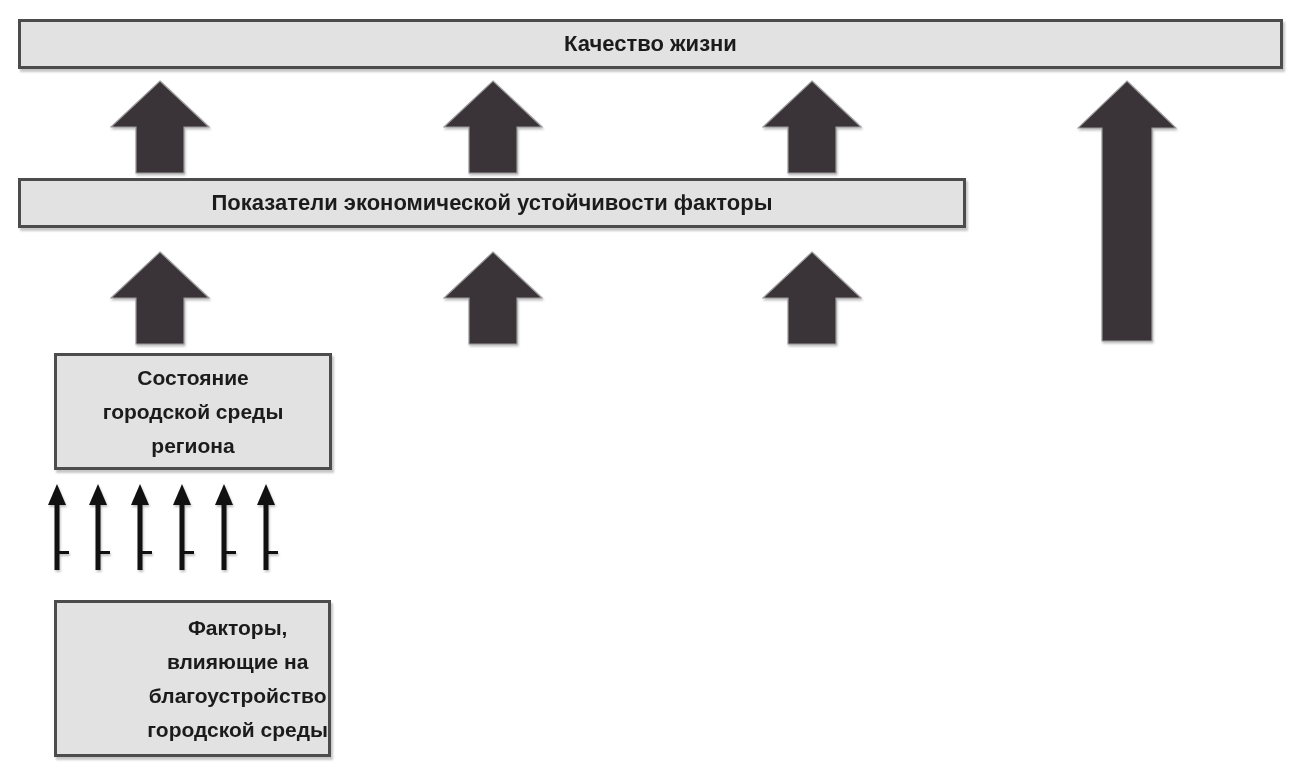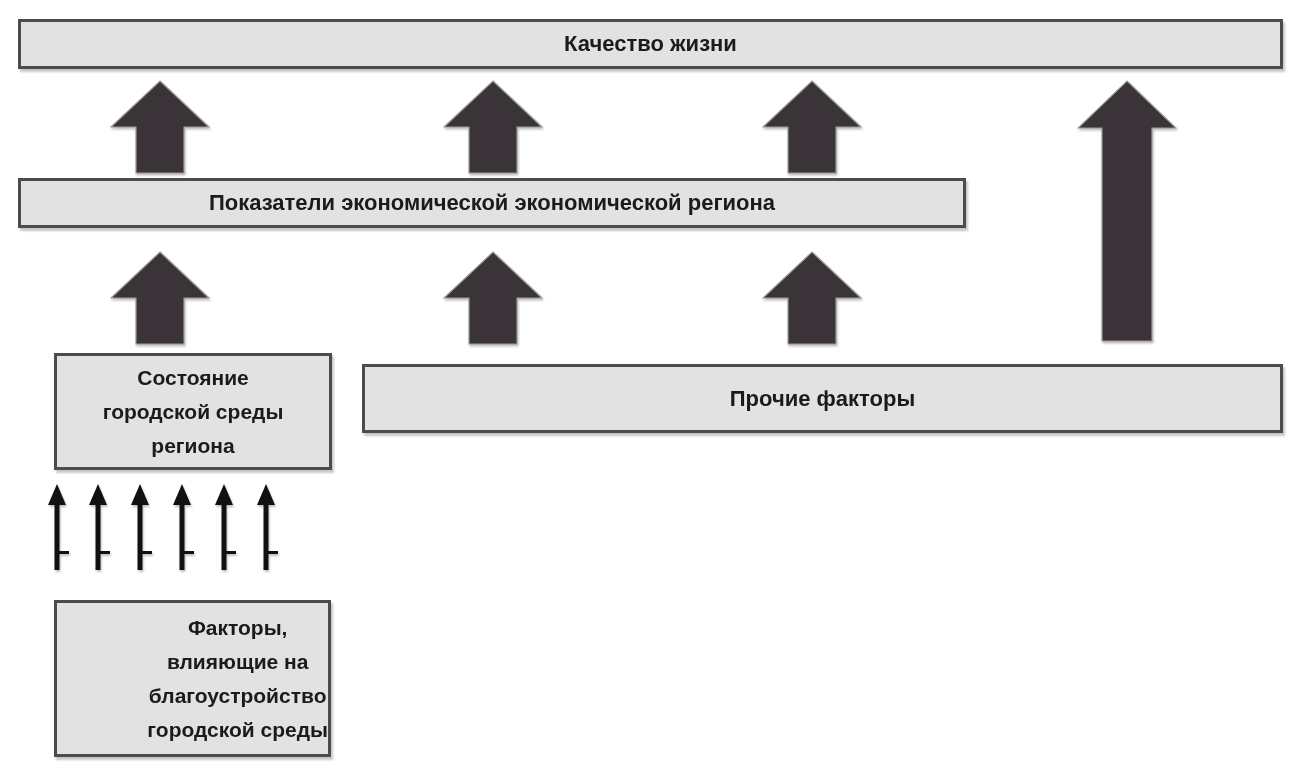--- a/index.html
+++ b/index.html
@@ -77,21 +77,21 @@
     </svg>
   </div>
 
   <div class="arrow" style="left:1077px; top:80px;">
     <svg width="100" height="262" viewBox="0 0 100 262">
       <polygon class="big-arrow-shape" points="50,1 99,48 75,48 75,261 25,261 25,48 1,48"></polygon>
     </svg>
   </div>
 
   <div class="dbox" style="left:18px; top:178px; width:948px; height:50px;">
-    <span>Показатели экономической экономической региона</span>
+    <span>Показатели экономической устойчивости факторы</span>
   </div>
 
   <div class="arrow" style="left:110px; top:251px;">
     <svg width="100" height="94" viewBox="0 0 100 94">
       <polygon class="big-arrow-shape" points="50,1 99,47 74,47 74,93 26,93 26,47 1,47"></polygon>
     </svg>
   </div>
   <div class="arrow" style="left:443px; top:251px;">
     <svg width="100" height="94" viewBox="0 0 100 94">
       <polygon class="big-arrow-shape" points="50,1 99,47 74,47 74,93 26,93 26,47 1,47"></polygon>
@@ -102,23 +102,20 @@
       <polygon class="big-arrow-shape" points="50,1 99,47 74,47 74,93 26,93 26,47 1,47"></polygon>
     </svg>
   </div>
 
   <div class="dbox multiline" style="left:22px; top:353px; width:278px; height:117px;">
     <span>Состояние
 городской среды
 региона</span>
   </div>
 
-  <div class="dbox" style="left:362px; top:364px; width:921px; height:69px;">
-    <span>Прочие факторы</span>
-  </div>
 
   <div class="arrow" style="left:44px; top:484px;">
     <svg width="26" height="86" viewBox="0 0 26 86">
       <polygon class="thin-arrow-shape" points="13,0 22,21 4,21"></polygon>
       <rect class="thin-arrow-shape" x="10.5" y="13" width="5" height="73"></rect>
       <rect class="thin-arrow-shape" x="11" y="67" width="14" height="3"></rect>
     </svg>
   </div>
   <div class="arrow" style="left:85px; top:484px;">
     <svg width="26" height="86" viewBox="0 0 26 86">

